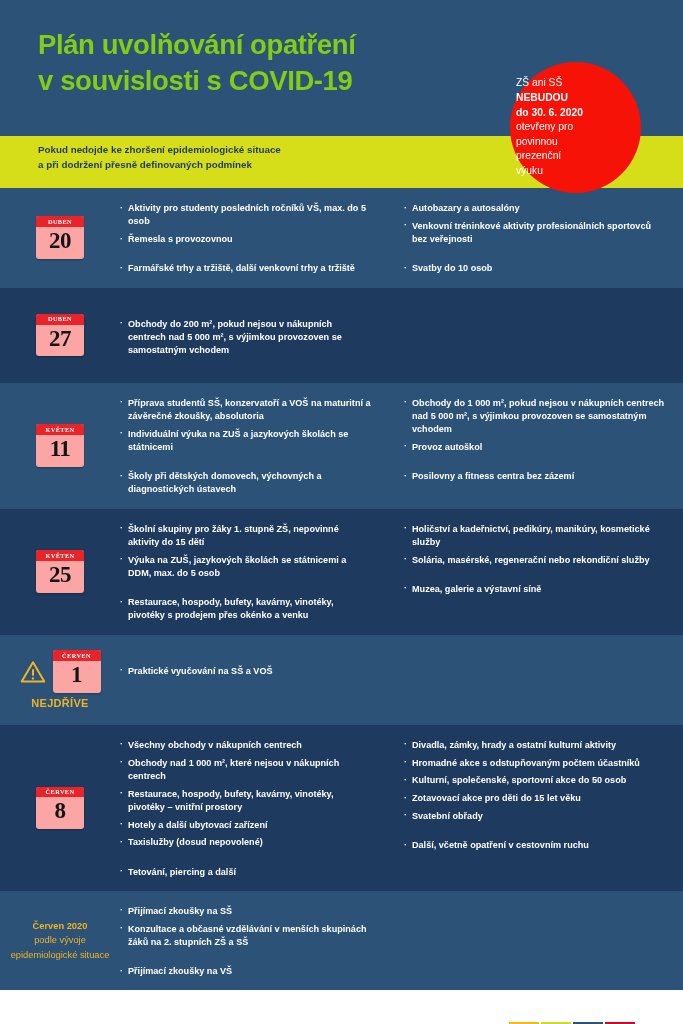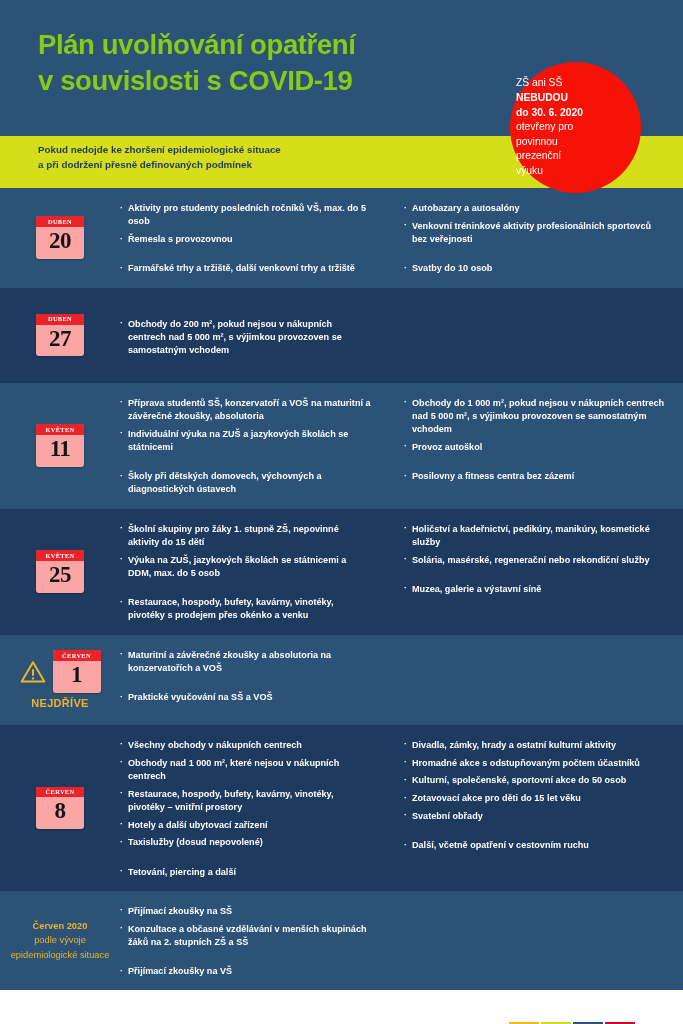--- a/index.html
+++ b/index.html
@@ -325,21 +325,20 @@
             <div class="cal">
               <div class="cal-top">ČERVEN</div>
               <div class="cal-num">1</div>
             </div>
           </div>
           <div class="nejdrive">NEJDŘÍVE</div>
         </div>
         <div class="cols">
           <div class="col left">
             <ul>
-              <li>Maturitní a závěrečné zkoušky a absolutoria na konzervatořích a VOŠ</li>
               <li>Praktické vyučování na SŠ a VOŠ</li>
             </ul>
           </div>
           <div class="col right">
             <ul></ul>
           </div>
         </div>
       </div>
       <div class="section dark" style="min-height: 135px;">
         <div class="datecol">

